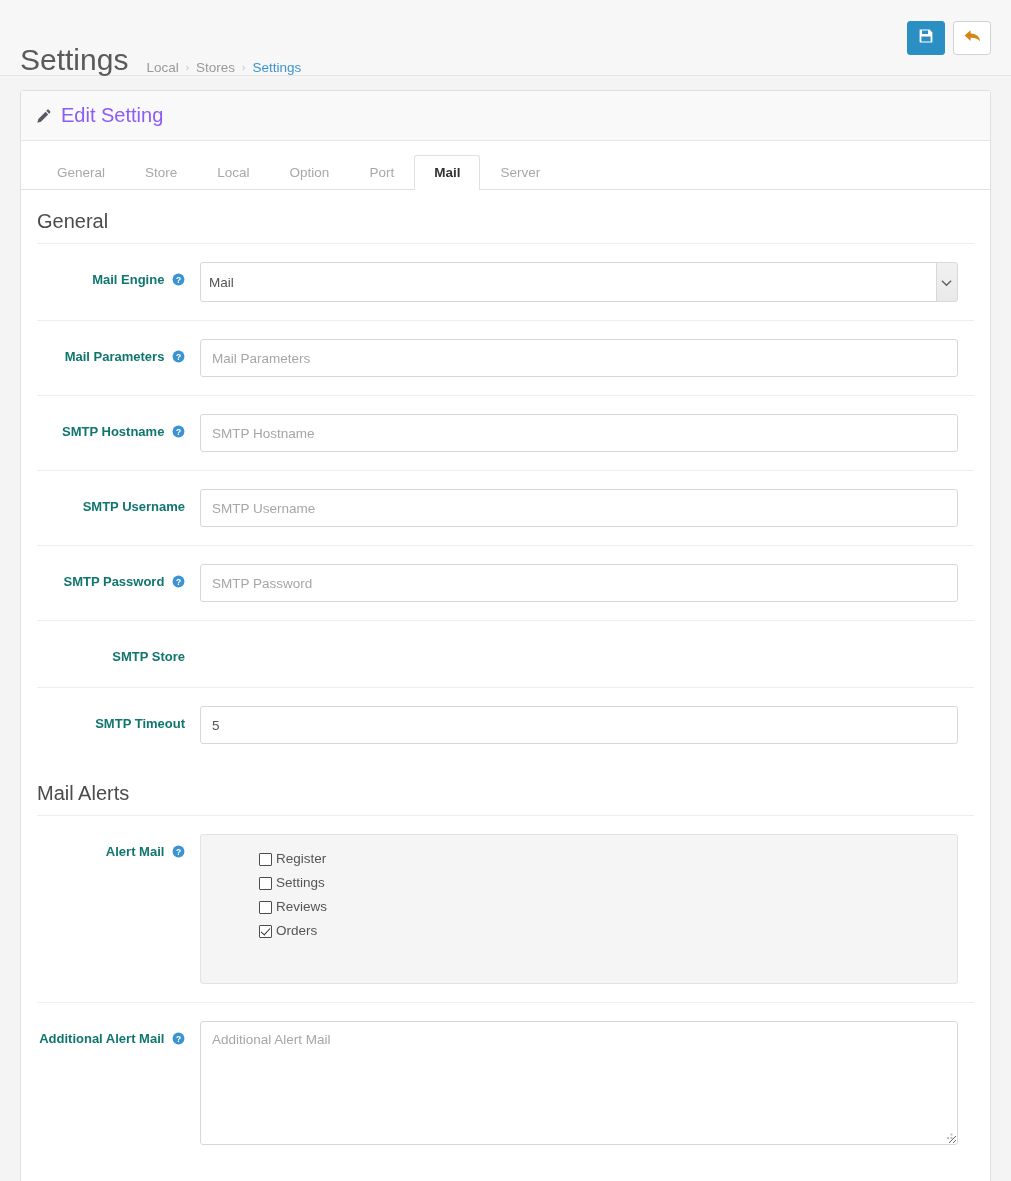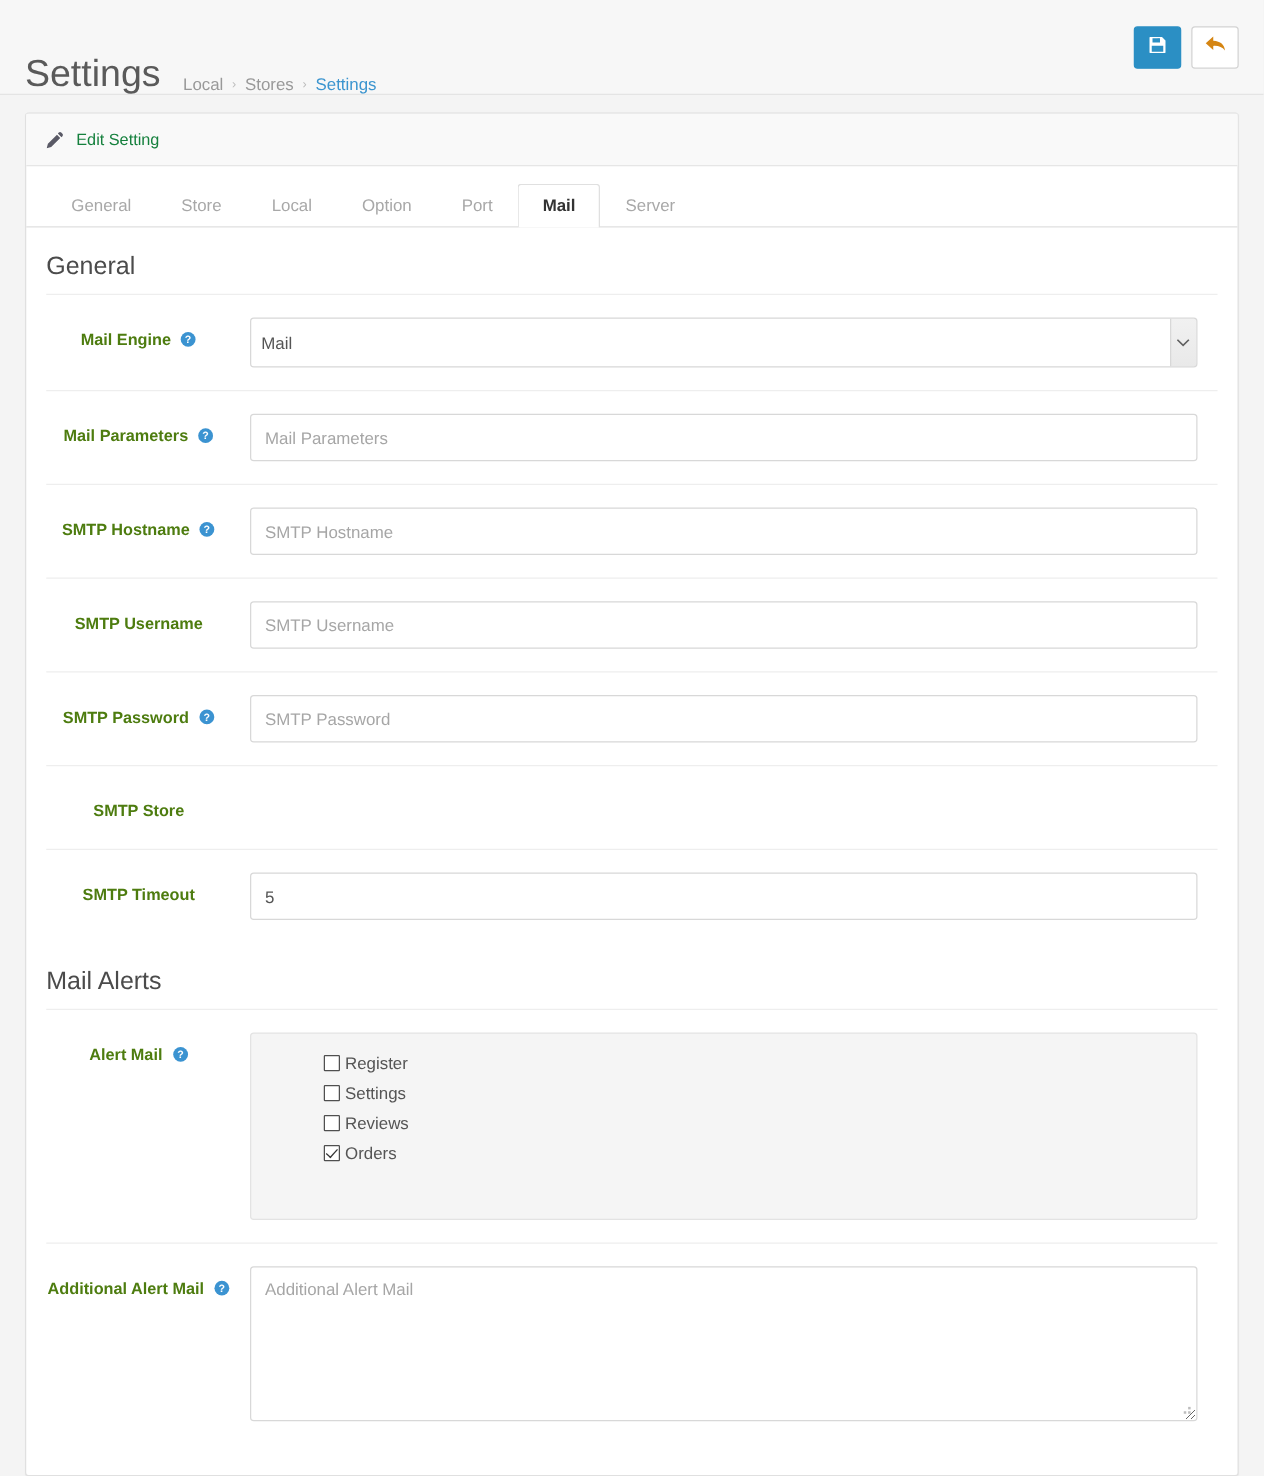--- a/index.html
+++ b/index.html
@@ -69,22 +69,22 @@
     border-radius: 3px;
     box-shadow: 0 1px 1px rgba(0,0,0,.04);
   }
   .panel-heading {
     padding: 13px 16px;
     border-bottom: 1px solid #e6e6e6;
     background: #f9f9f9;
     display: flex;
     align-items: center;
     gap: 10px;
-    font-size: 13px;
-    color: #15803d;
+    font-size: 20px;
+    color: #8b5cf6;
   }
   .pencil-icon { display: inline-flex; }
 
   
   .tabs {
     display: flex;
     align-items: flex-end;
     padding: 14px 16px 0 16px;
     border-bottom: 1px solid #e0e0e0;
     margin: 0 0 0 0;
@@ -122,26 +122,26 @@
     display: flex;
     align-items: flex-start;
     padding: 18px 0;
     border-bottom: 1px solid #eeeeee;
     min-height: 67px;
   }
   .form-row.no-border { border-bottom: none; }
   .form-label {
     width: 163px;
     flex: 0 0 163px;
-    text-align: center;
+    text-align: right;
     padding-right: 15px;
     padding-top: 9px;
     font-size: 13px;
     font-weight: bold;
-    color: #4d7c0f;
+    color: #0f766e;
     line-height: 1.4;
   }
   .help-icon {
     display: inline-block;
     vertical-align: -2px;
     margin-left: 4px;
   }
   .form-control-wrap { flex: 1 1 auto; padding-right: 16px; }
   .form-control {
     width: 100%;
@@ -201,21 +201,21 @@
   
   .checkbox-well {
     background: #f5f5f5;
     border: 1px solid #e3e3e3;
     border-radius: 3px;
     padding: 16px 14px;
     min-height: 150px;
   }
   .checkbox-line {
     display: flex;
-    align-items: center;
+    align-items: flex-end;
     margin-bottom: 9px;
     font-size: 13.5px;
     color: #555555;
     padding-left: 44px;
   }
   .checkbox-line:last-child { margin-bottom: 0; }
   .cb {
     width: 13px; height: 13px;
     margin: 0 4px 0 0;
     flex: 0 0 13px;

